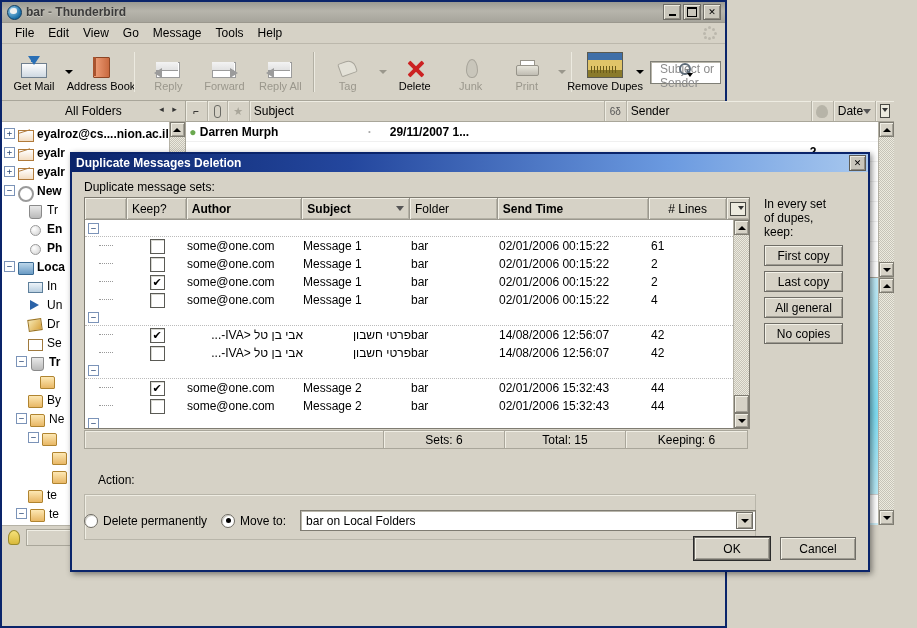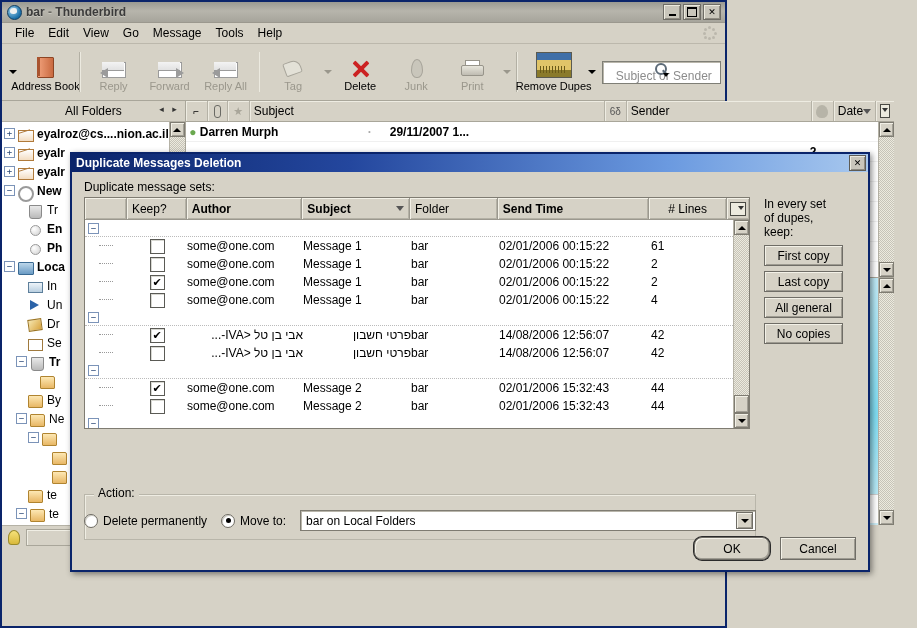--- a/index.html
+++ b/index.html
@@ -178,24 +178,24 @@
   .totals{display:flex;height:19px;margin-top:1px;width:666px;}
   .tot{border:1px solid #a9a69a;box-shadow:inset 1px 1px 0 #f0eee4;background:#d6d2c6;
       display:flex;align-items:center;padding:0 8px;font-size:12px;box-sizing:border-box;margin-right:-1px;}
   .sidecol{width:110px;padding-left:14px;box-sizing:border-box;}
   .sidecol .cap{font-size:12px;line-height:14px;margin-bottom:6px;}
   .btn{background:#d6d2c6;border:1px solid #6f6d66;
       box-shadow:inset 1px 1px 0 #f3f1e7, inset -1px -1px 0 #9e9b91;
       font-size:12px;display:flex;align-items:center;justify-content:center;box-sizing:border-box;
       font-family:"Liberation Sans",sans-serif;}
   .sidecol .btn{width:79px;height:21px;margin-bottom:5px;}
-  .btn.def{box-shadow:inset 1px 1px 0 #f3f1e7, inset -1px -1px 0 #9e9b91, 0 0 0 1px #2b2b2b;border-radius:8px;}
+  .btn.def{box-shadow:inset 1px 1px 0 #f3f1e7, inset -1px -1px 0 #9e9b91, 0 0 0 1px #2b2b2b;}
   .action-gb{position:absolute;left:12px;top:322px;width:672px;height:46px;
       border:1px solid #b9b6aa;box-shadow:inset 1px 1px 0 #efedE3;box-sizing:border-box;}
-  .action-lgd{position:absolute;left:22px;top:314px;background:#d6d2c6;padding:0 4px;font-size:12px;}
+  .action-lgd{position:absolute;left:22px;top:301px;background:#d6d2c6;padding:0 4px;font-size:12px;}
   .action-inner{position:absolute;left:12px;top:338px;width:672px;display:flex;align-items:center;}
   .radio{width:12px;height:12px;border:1px solid #6e6b63;border-radius:50%;background:#fff;
       box-shadow:inset 1px 1px 0 #cfcdc5;display:flex;align-items:center;justify-content:center;}
   .radio .dot{width:5px;height:5px;border-radius:50%;background:#000;}
   .rlabel{margin:0 14px 0 5px;font-size:12px;}
   .combo{flex:1;height:21px;background:#fff;border:1px solid #7f7c72;
       box-shadow:inset 1px 1px 0 #b9b6ab;display:flex;align-items:center;box-sizing:border-box;}
   .combo .val{flex:1;padding-left:5px;font-size:12px;}
   .combo .drop{width:17px;height:17px;margin-right:2px;background:#d6d2c6;border:1px solid #6f6d66;
       box-shadow:inset 1px 1px 0 #f3f1e7, inset -1px -1px 0 #9e9b91;
@@ -295,20 +295,30 @@
         <i style="left:11px;top:6px"></i>
       <i style="left:9px;top:10px"></i>
         <i style="left:5px;top:11px"></i>
         <i style="left:1px;top:10px"></i>
       <i style="left:0px;top:6px"></i>
         <i style="left:1px;top:2px"></i>
     </div>
   </div>
 
   <div class="toolbar">
+    <div class="tbtn">
+      <div class="ticon">
+          <div class="ic-getmail">
+            <div class="env"></div>
+            <div class="arr"></div>
+            <div class="arrst"></div>
+          </div>
+        </div>
+      <div class="lbl">Get Mail</div>
+    </div>
     <div class="arrowdn"></div>
 
     <div class="tbtn">
       <div class="ticon">
           <div class="ic-ab">
             <div class="bk"></div>
             <div class="sp"></div>
           </div>
         </div>
       <div class="lbl">Address Book</div>
@@ -904,20 +914,26 @@
                   </div>
                 <div class="sb-track" style="flex:1"></div>
                 <div class="gb-thumb"></div>
                 <div class="sb-btn">
                     <div class="sb-tri-d"></div>
                   </div>
               </div>
             </div>
           </div>
 
+          <div class="totals">
+            <div class="tot" style="width:300px"></div>
+            <div class="tot" style="width:122px;justify-content:center">Sets: 6</div>
+            <div class="tot" style="width:122px;justify-content:center">Total: 15</div>
+            <div class="tot" style="width:123px;justify-content:center">Keeping: 6</div>
+          </div>
         </div>
 
         <div class="sidecol">
           <div class="cap">
             <div>In every set</div>
             <div>of dupes,</div>
             <div>keep:</div>
           </div>
           <div class="btn">First copy</div>
           <div class="btn">Last copy</div>

